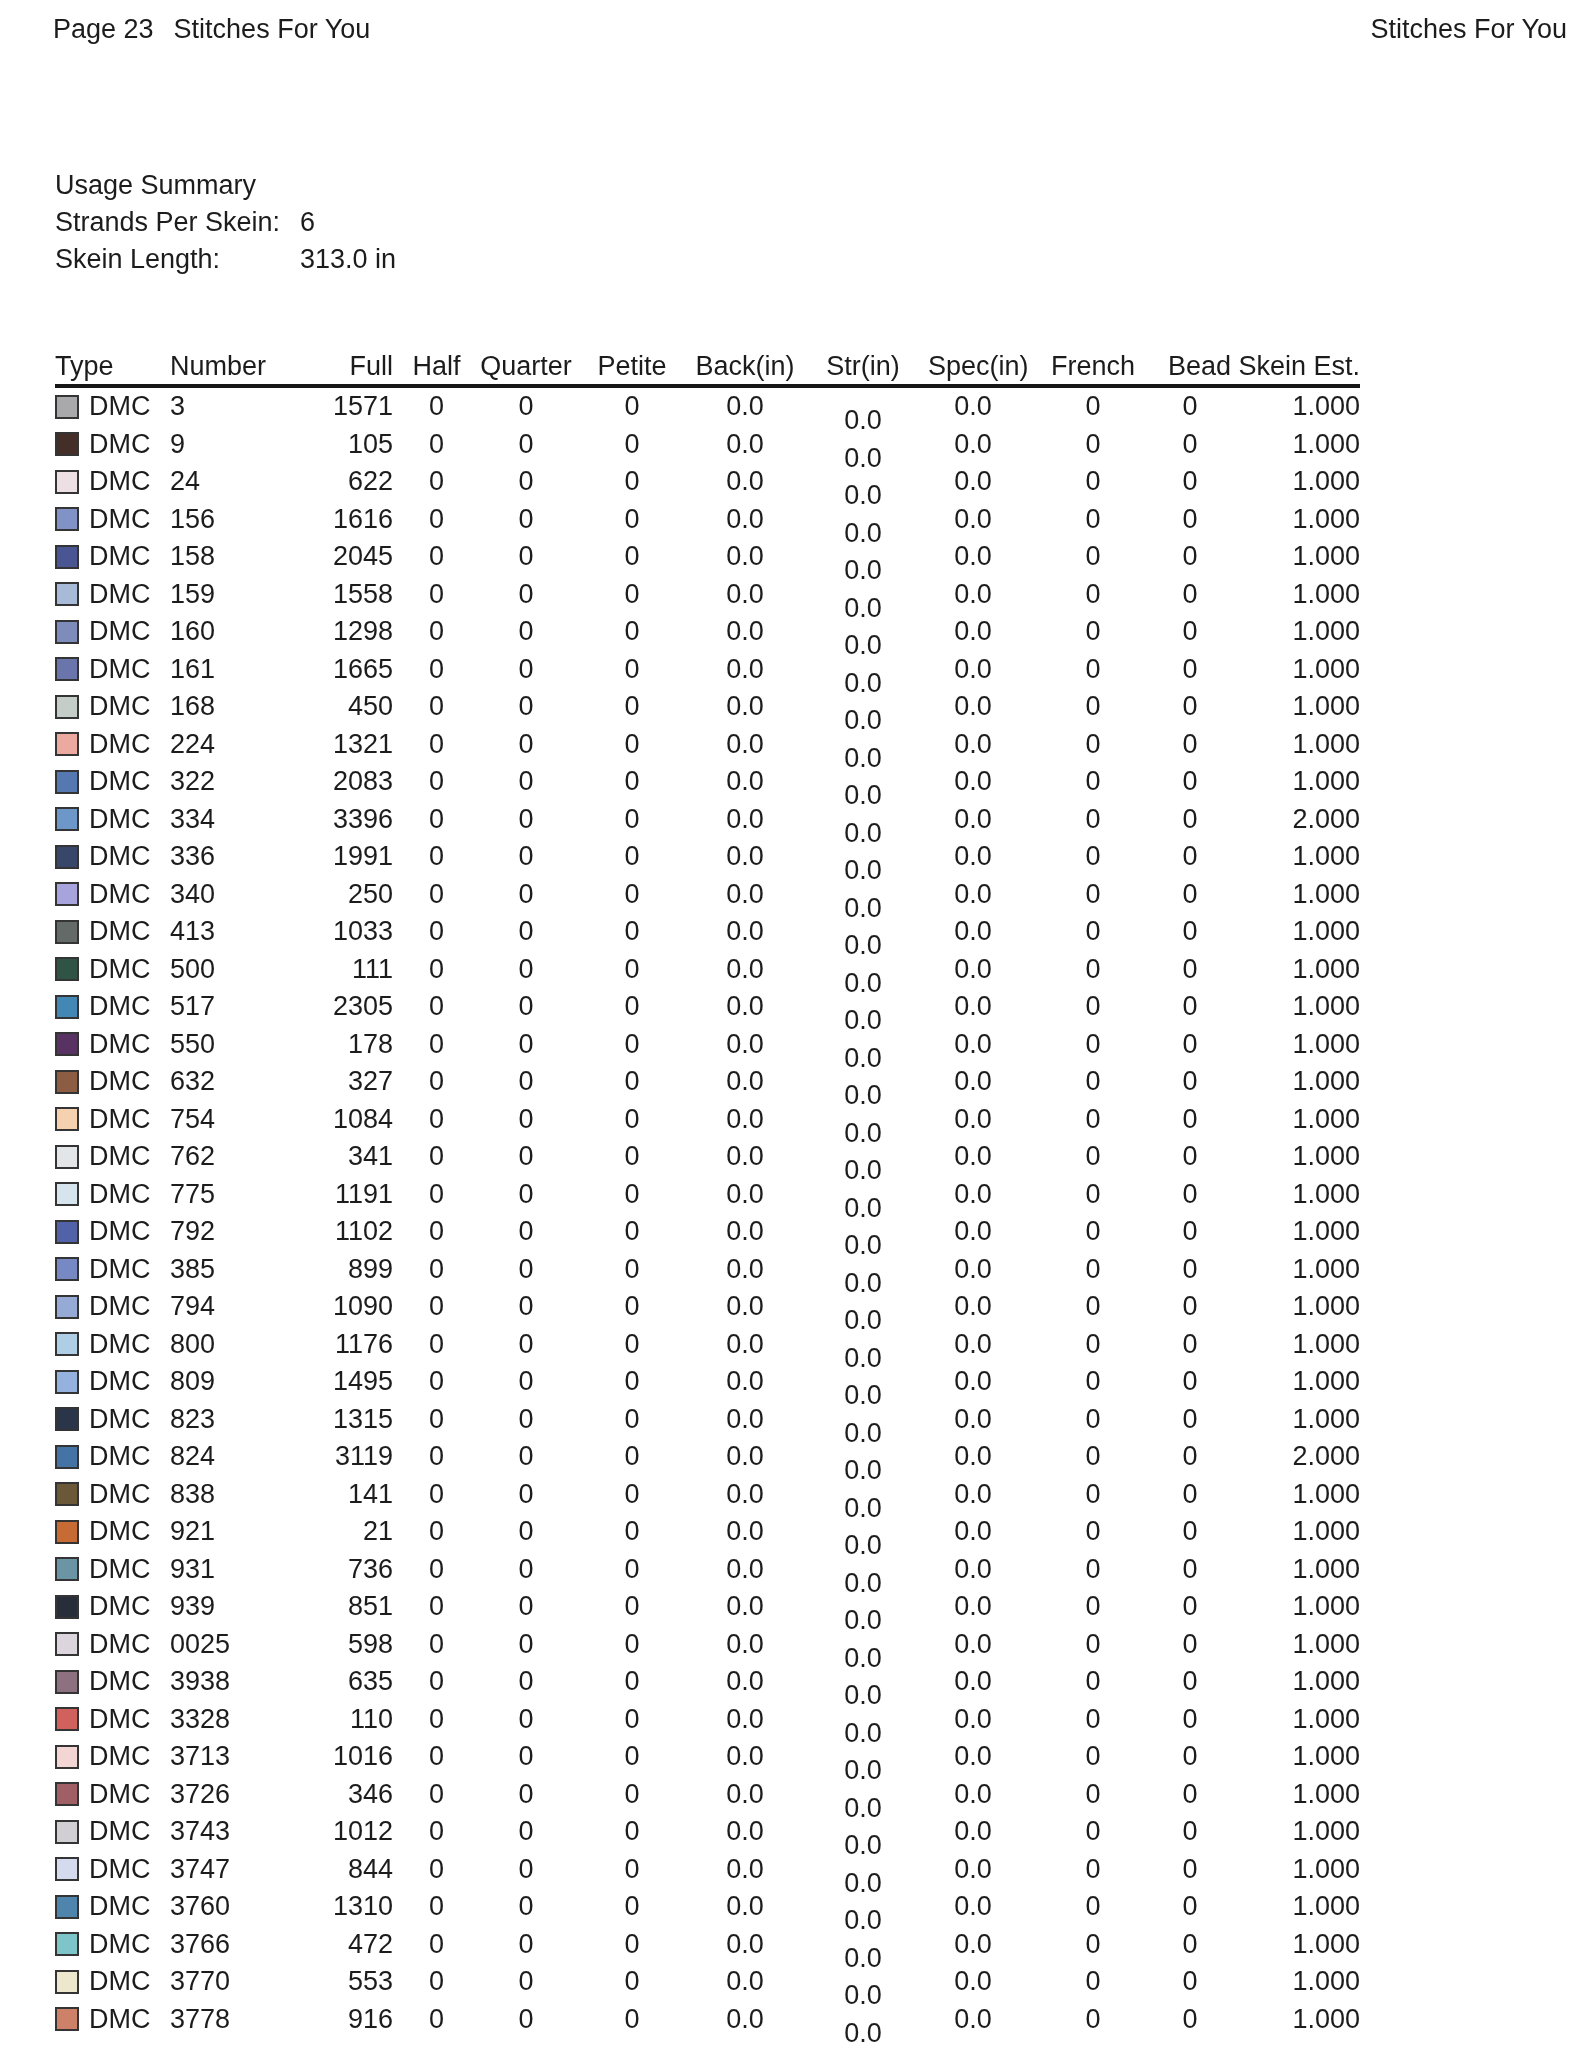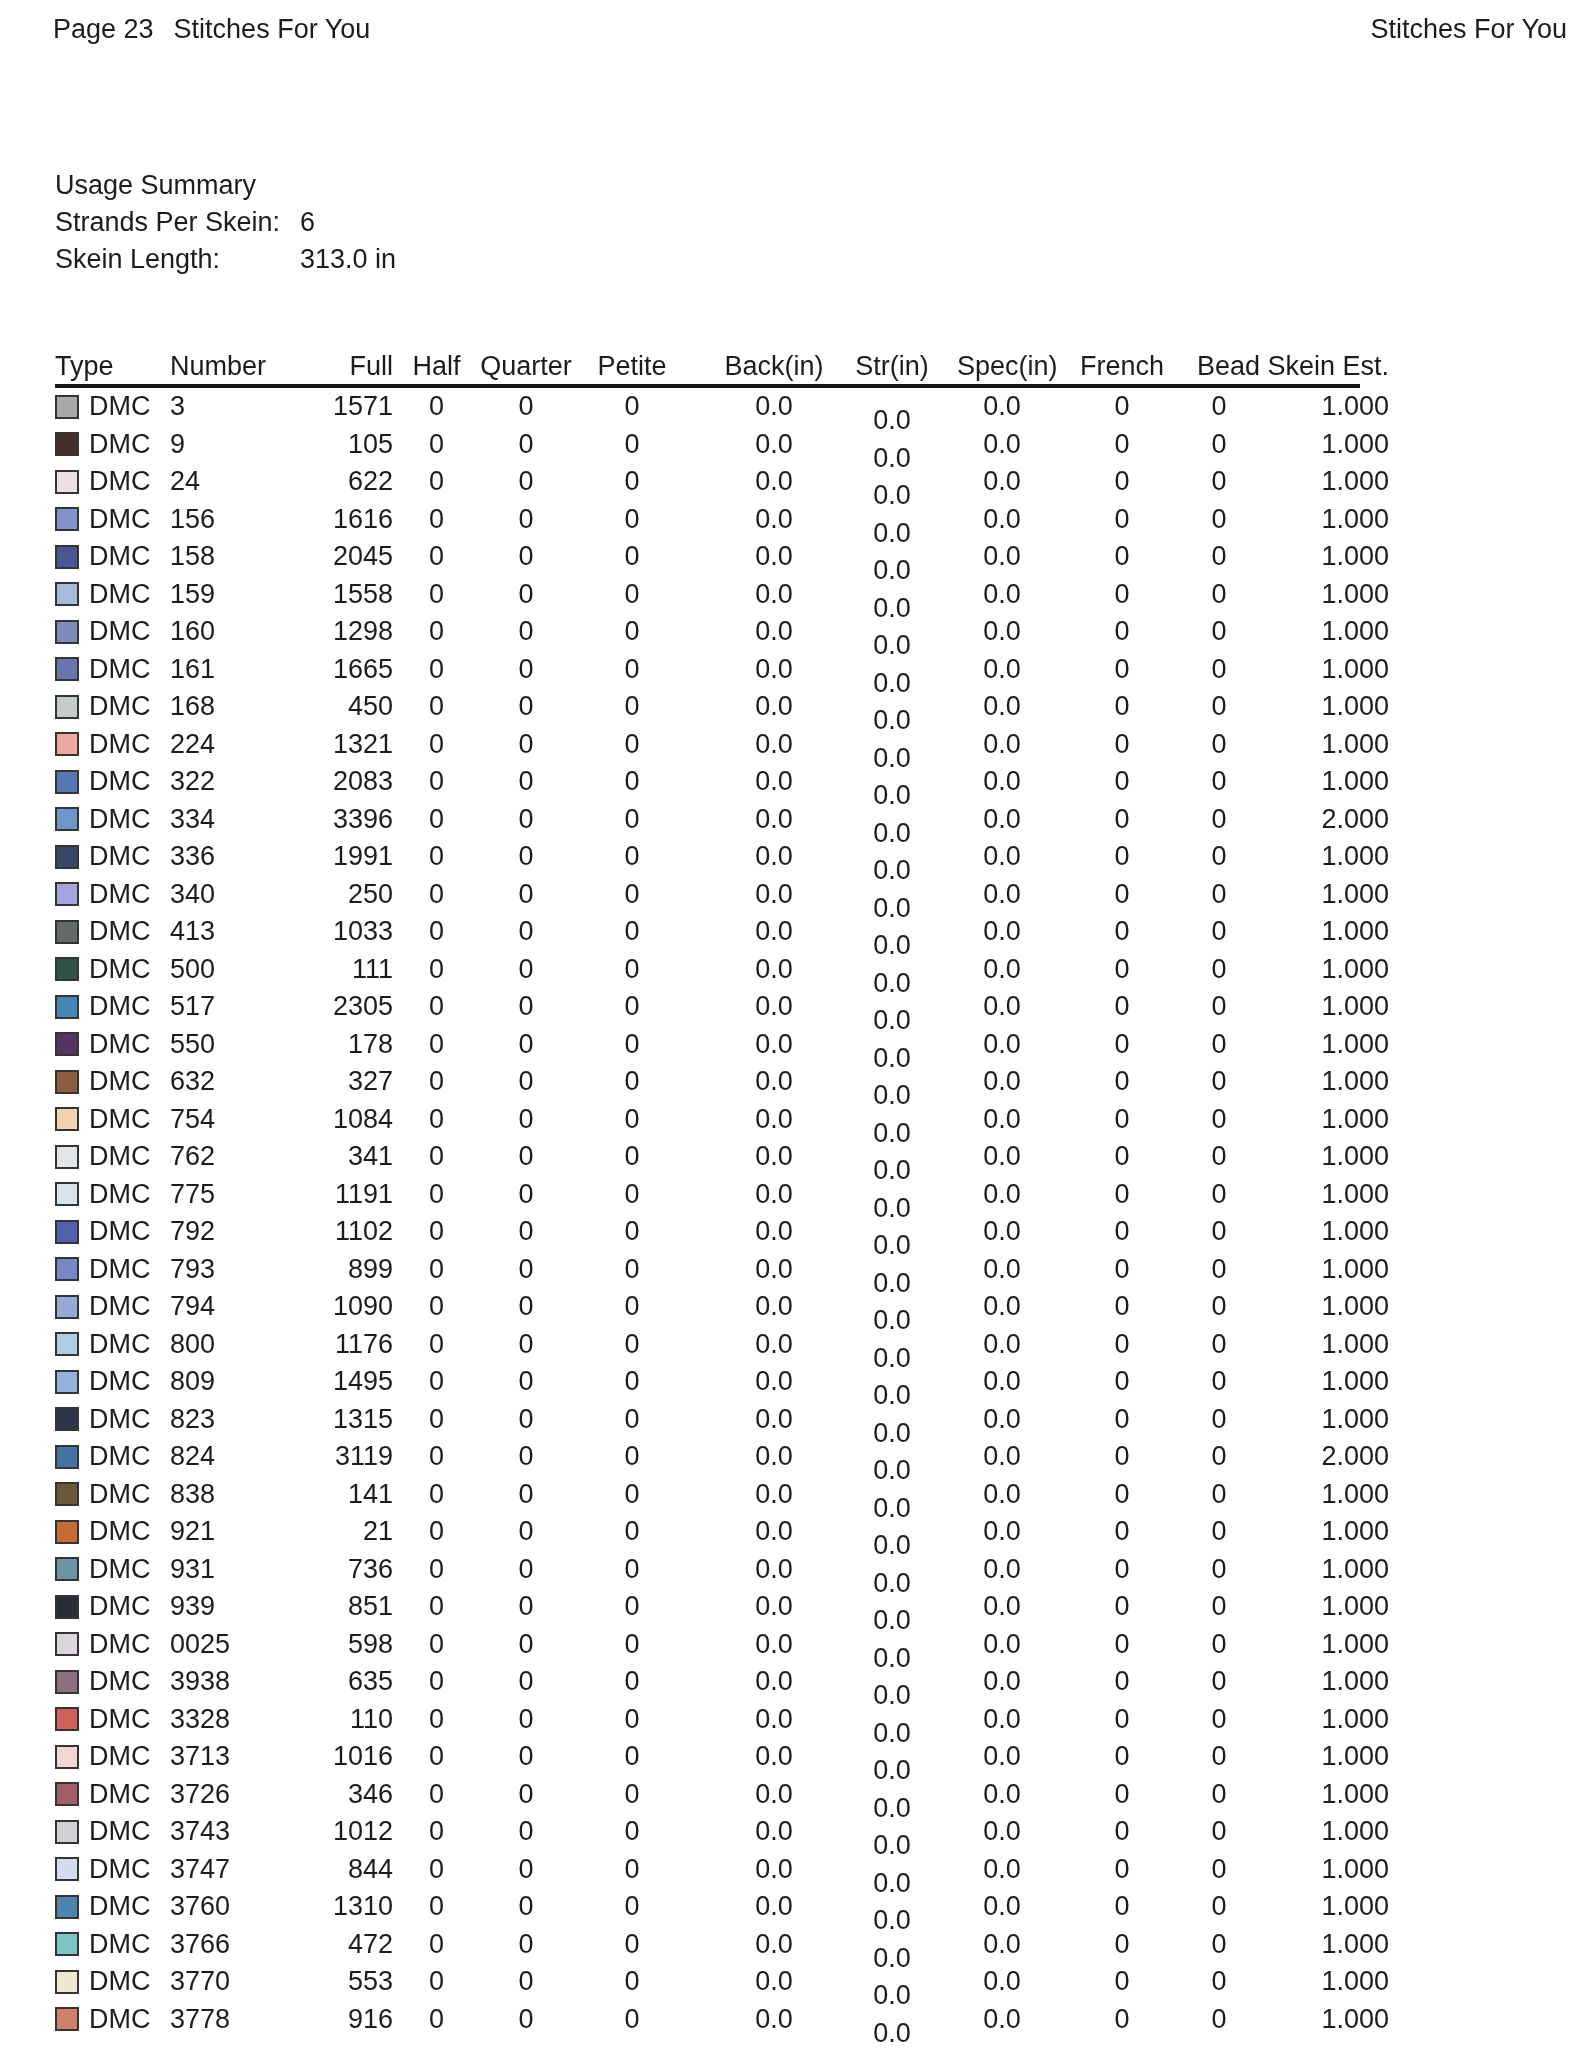--- a/index.html
+++ b/index.html
@@ -39,21 +39,21 @@
     display: flex; align-items: center;
     height: 37.5px;
   }
   .th, .td { flex: none; white-space: nowrap; }
   .c-type    { width: 115px; text-align: left; display: flex; align-items: center; }
   .c-number  { width: 85px;  text-align: left; }
   .c-full    { width: 138px; text-align: right; }
   .c-half    { width: 87px;  text-align: center; }
   .c-quarter { width: 92px;  text-align: center; }
   .c-petite  { width: 120px; text-align: center; }
-  .c-back    { width: 106px; text-align: center; margin-left: 29px; }
+  .c-back    { width: 106px; text-align: center; }
   .c-str     { width: 130px; text-align: center; margin-top: 28px; }
   .c-spec    { width: 90px;  text-align: center; }
   .c-french  { width: 150px; text-align: center; }
   .c-bead    { width: 44px;  text-align: center; }
   .c-skein   { width: 148px; text-align: right; }
   .th.c-type { display: block; margin-top: 24px; }
   .swatch {
     display: inline-block; flex: none;
     width: 24px; height: 24px;
     border: 2px solid #343434;
@@ -512,21 +512,21 @@
     <span class="td c-french">0</span>
     <span class="td c-bead">0</span>
     <span class="td c-skein">1.000</span>
   </div>
 
   <div class="tr">
     <span class="td c-type">
       <span class="swatch" style="background: rgb(118, 137, 197);"></span>
       <span>DMC</span>
     </span>
-    <span class="td c-number">793</span>
+    <span class="td c-number">385</span>
     <span class="td c-full">899</span>
     <span class="td c-half">0</span>
     <span class="td c-quarter">0</span>
     <span class="td c-petite">0</span>
     <span class="td c-back">0.0</span>
     <span class="td c-str">0.0</span>
     <span class="td c-spec">0.0</span>
     <span class="td c-french">0</span>
     <span class="td c-bead">0</span>
     <span class="td c-skein">1.000</span>

